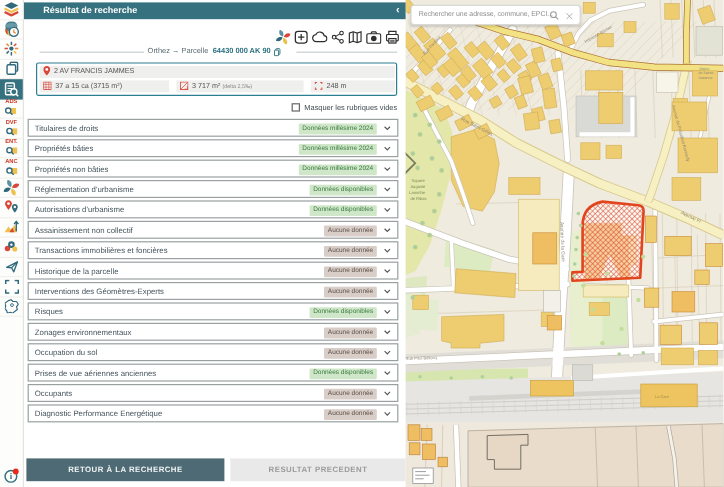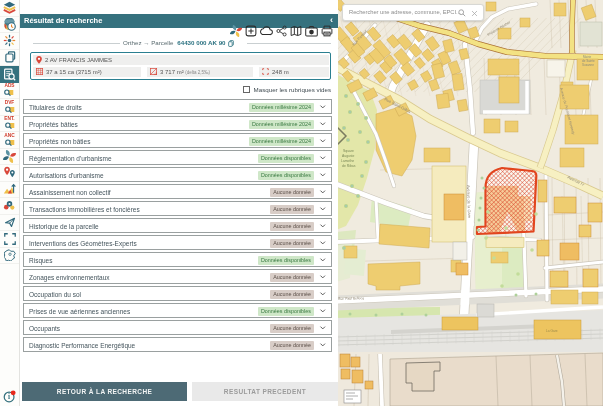--- a/index.html
+++ b/index.html
@@ -12,23 +12,23 @@
   background:#fdfdfb; border-right:1px solid #e3e3e0; }
 .scell { position:absolute; left:0; width:19px; height:16.5px;
   display:flex; align-items:center; justify-content:center;
   border-bottom:1px solid #f1f1ee; }
 .scell.active { background:#35717e; border-bottom:none; }
 .mini { display:flex; flex-direction:column; align-items:center; line-height:1; }
 .mini span { font-size:4.8px; font-weight:bold; color:#cf3a2a; letter-spacing:0; margin-bottom:0.5px;}
 
 
 #panel { position:absolute; left:20px; top:0; width:318px; height:406px; background:#fff; }
-#phead { position:absolute; left:0; top:14px; width:318px; height:13.5px;
+#phead { position:absolute; left:0; top:2px; width:318px; height:13.5px;
   background:#35717e; color:#fff; font-size:7.5px; font-weight:bold;
-  line-height:13.5px; padding-left:4px; }
+  line-height:13.5px; padding-left:16px; }
 #phead .coll { position:absolute; right:5px; top:0; font-size:9px; font-weight:bold; }
 #toolbar { position:absolute; right:5px; top:24px; height:14px; display:flex; gap:3px; align-items:center; }
 #toolbar svg { display:block; }
 
 #crumb { position:absolute; left:0; top:38px; width:318px; height:10px;
   font-size:6.2px; color:#5a6b70; }
 #crumb .ln { position:absolute; top:5px; height:0; border-top:1px solid #c9cfd1; }
 #crumb .tx { position:absolute; left:103px; top:0; white-space:nowrap; display:flex; align-items:center; gap:2px; line-height:10px;}
 #crumb b { color:#2a7180; }
 

